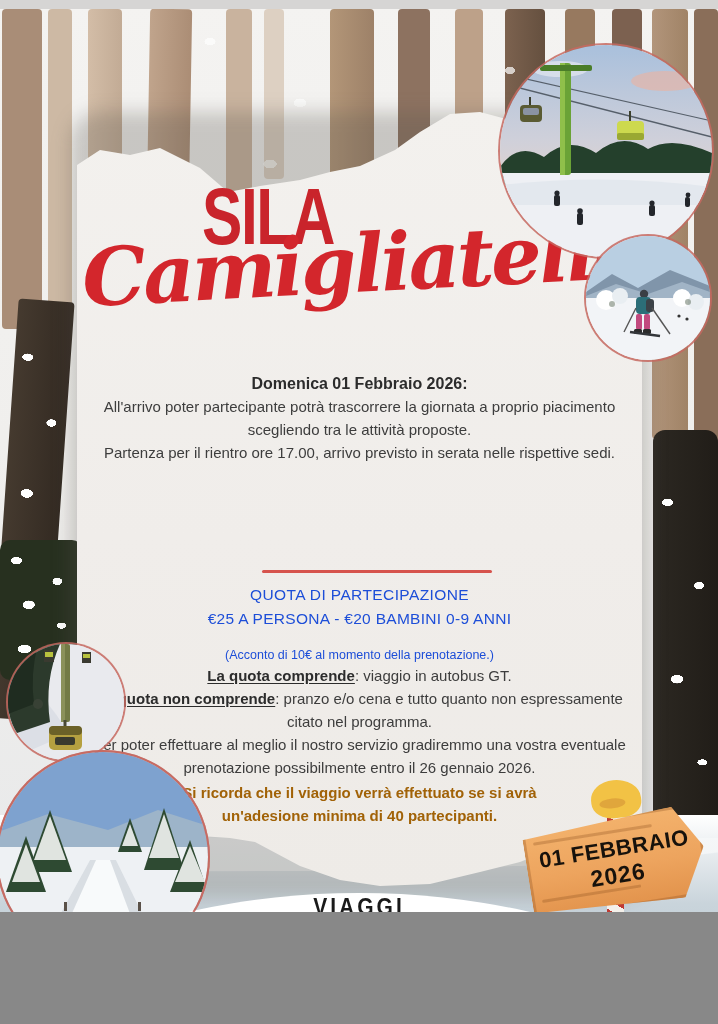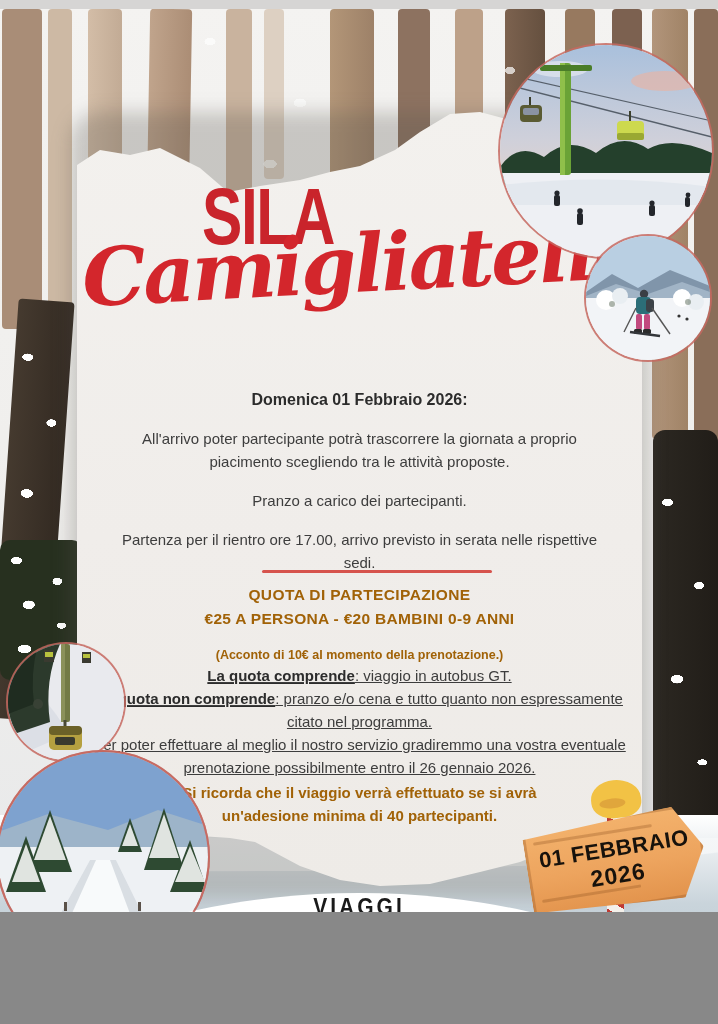--- a/index.html
+++ b/index.html
@@ -44,28 +44,28 @@
   #title-script{
     position:absolute;left:82px;top:218px;width:510px;text-align:center;
     font-family:"DejaVu Serif",serif;font-style:italic;font-weight:700;
     font-size:80px;color:#d3262c;transform:rotate(-3deg);letter-spacing:-3px;
   }
 
   
   .copy{position:absolute;left:92px;width:535px;text-align:center;color:#3d3d3d;}
   #schedule{top:372px;font-size:15px;line-height:23px;}
   #schedule .hd{font-weight:bold;color:#2c2c2c;font-size:16px;}
-  #schedule p{margin:16px;}
+  #schedule p{margin:0;}
   #divider{position:absolute;left:262px;top:570px;width:230px;height:3px;background:#d6534d;border-radius:2px;}
-  #quota{top:586px;color:#a16207;font-weight:bold;}
+  #quota{top:586px;color:#1d4ed8;font-weight:normal;}
   #quota .q1{font-size:15.5px;letter-spacing:.4px;margin:0 0 6px 0;}
   #quota .q2{font-size:15.5px;letter-spacing:.3px;margin:0 0 20px 0;}
   #quota .q3{font-size:12.5px;margin:12px;}
   #details{top:664px;font-size:15px;line-height:23px;}
-  #details p{margin:0;text-decoration:underline;}
+  #details p{margin:0;}
   .lbl{font-weight:bold;text-decoration:underline;text-underline-offset:2px;color:#2c2c2c;}
   #notice{top:781px;font-weight:bold;color:#a16207;font-size:15px;line-height:23px;}
   #notice p{margin:0 60px;}
 
   
   .photo{position:absolute;border-radius:50%;overflow:hidden;box-shadow:0 0 0 2px rgba(198,104,96,.85);}
   .photo svg{display:block;}
 
   
   #pole{position:absolute;left:607px;top:792px;width:17px;height:172px;border-radius:8px 8px 3px 3px;
@@ -130,21 +130,20 @@
 
   <div id="panelshadow"></div>
   <div id="panel"></div>
 
   <div id="title-sila">SILA</div>
   <div id="title-script">Camigliatello</div>
 
   <div id="schedule" class="copy">
     <p class="hd">Domenica 01 Febbraio 2026:</p>
     <p>All'arrivo poter partecipante potrà trascorrere la giornata a proprio piacimento scegliendo tra le attività proposte.</p>
-    <p>Pranzo a carico dei partecipanti.</p>
     <p>Partenza per il rientro ore 17.00, arrivo previsto in serata nelle rispettive sedi.</p>
   </div>
 
   <div id="divider"></div>
 
   <div id="quota" class="copy">
     <p class="q1">QUOTA DI PARTECIPAZIONE</p>
     <p class="q2">€25 A PERSONA - €20 BAMBINI 0-9 ANNI</p>
     <p class="q3">(Acconto di 10€ al momento della prenotazione.)</p>
   </div>

